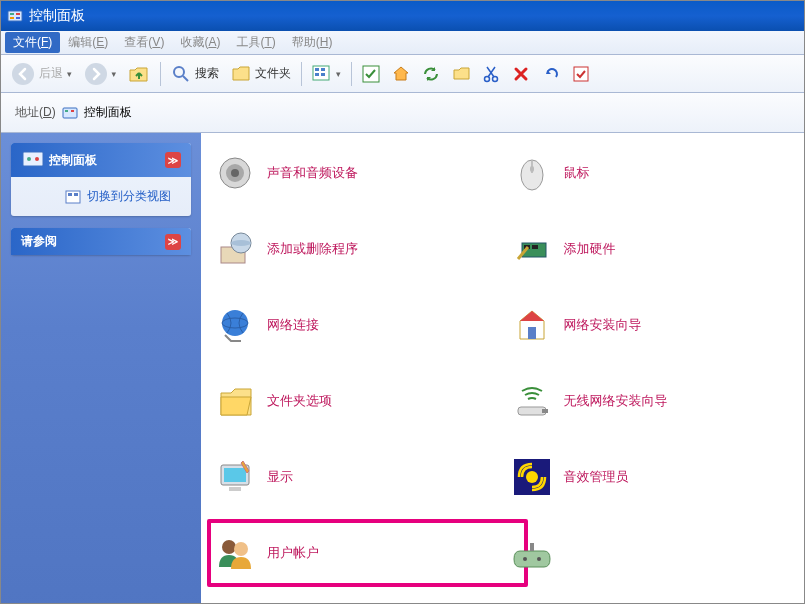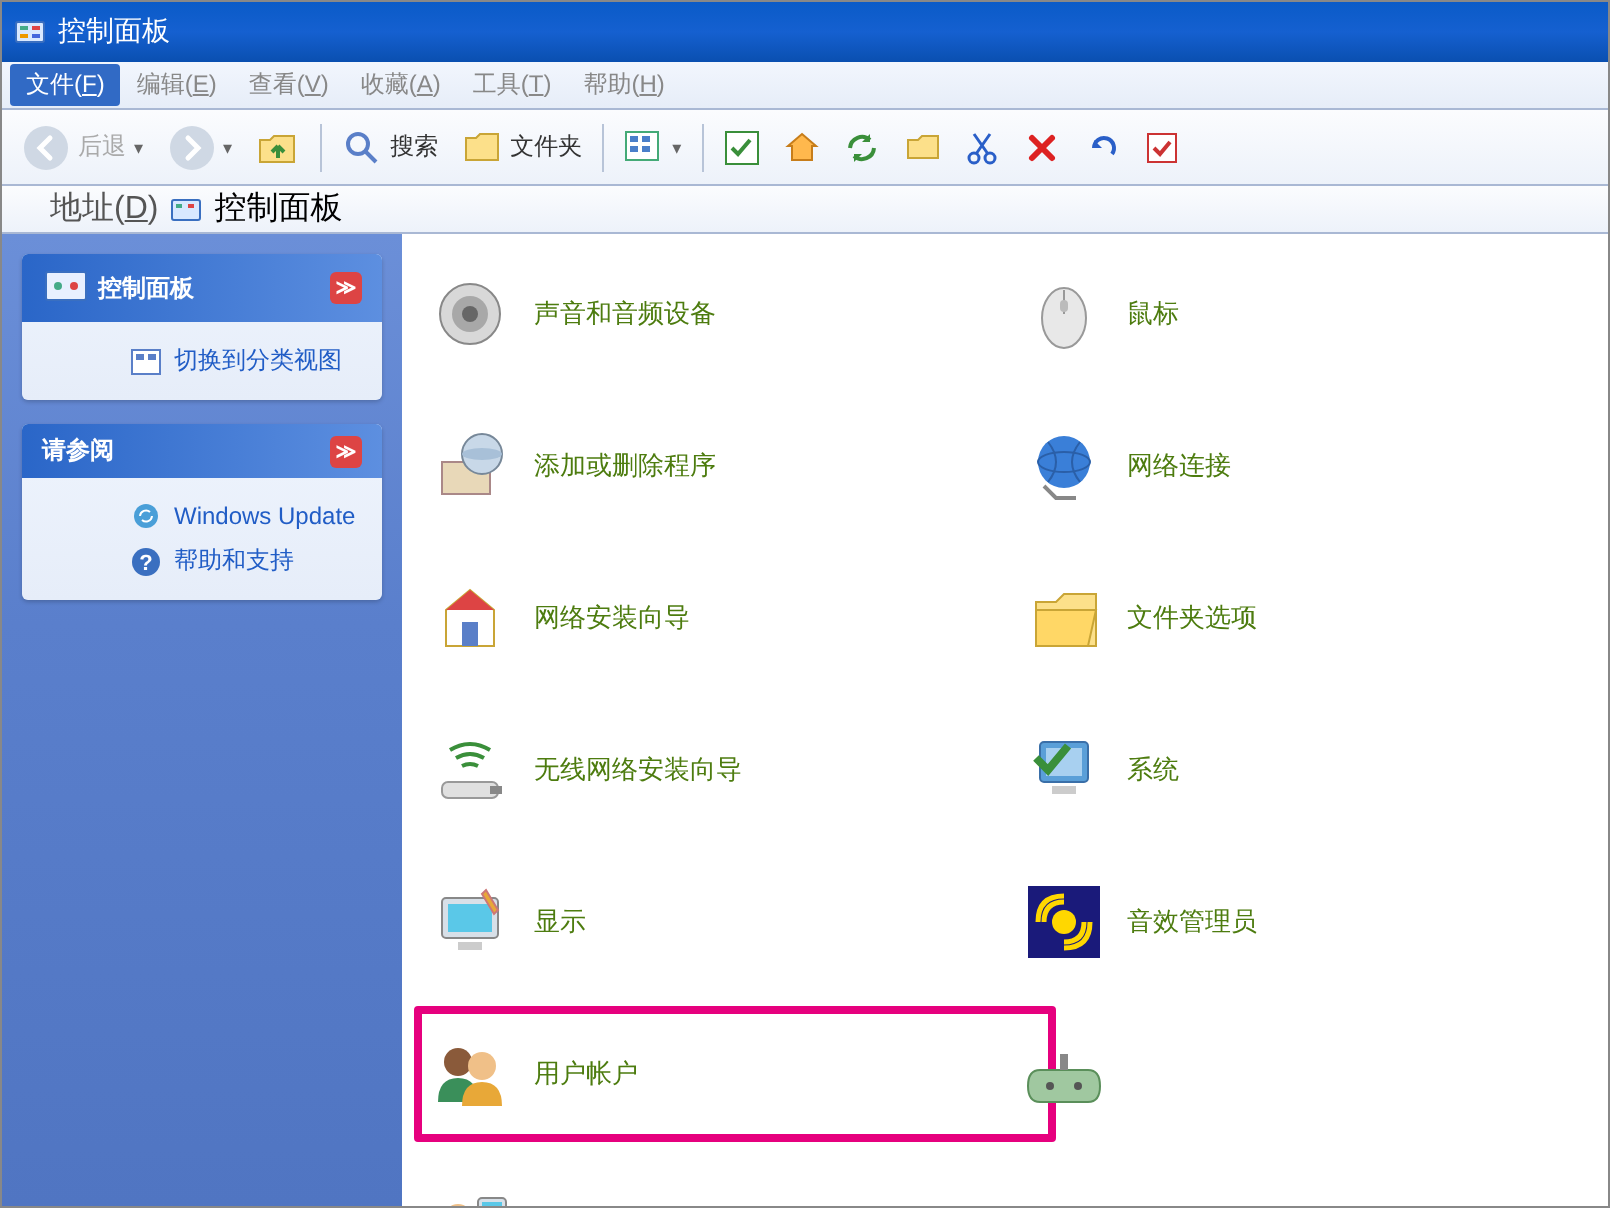--- a/index.html
+++ b/index.html
@@ -12,35 +12,35 @@
 .menubar .menu-item { padding: 2px 8px; cursor: default; }
 .menubar .menu-item.active { background: #316ac5; color: #fff; border-radius: 2px; }
 .menubar .menu-item .underline { text-decoration: underline; }
 
 .toolbar { background: linear-gradient(to bottom, #fbfcfe, #edf2fa); height: 38px; display: flex; align-items: center; border-bottom: 1px solid #a9b8d4; padding: 0 6px; gap: 4px; font-size: 12px; color: #333; }
 .toolbar .tb-btn { display: flex; align-items: center; gap: 4px; padding: 2px 4px; cursor: default; justify-content: center; }
 .toolbar .tb-btn.disabled { color: #aaa; }
 .toolbar .sep { width: 1px; height: 24px; background: #b8c4d8; margin: 0 2px; }
 .toolbar .dd-arrow { color: #666; font-size: 9px; }
 
-.addrbar { background: linear-gradient(to bottom, #fbfcfe, #edf2fa); height: 24px; display: flex; align-items: center; border-bottom: 1px solid #a9b8d4; padding: 0 24px; font-size: 16px; gap: 6px; }
+.addrbar { background: linear-gradient(to bottom, #fbfcfe, #edf2fa); height: 40px; display: flex; align-items: center; border-bottom: 1px solid #a9b8d4; padding: 0 14px; font-size: 12px; gap: 6px; }
 .addrbar .addr-label { color: #555; }
 
 .main { display: flex; height: calc(604px - 30px - 24px - 38px - 26px); }
 .sidebar { width: 200px; background: linear-gradient(to bottom, #6b8fd8, #5a7fcc 40%, #5075c2); padding: 10px; }
 .side-panel { background: linear-gradient(to bottom, #eef4fd, #e6edf9); border-radius: 3px; margin-bottom: 12px; font-size: 12px; box-shadow: 0 1px 2px rgba(0,0,0,.2); }
 .side-panel .sp-header { background: linear-gradient(to right, #2a66c8, #5d8fe0); color: #fff; font-weight: bold; padding: 5px 10px; display: flex; align-items: center; justify-content: space-between; border-radius: 3px 3px 0 0; font-size: 12px; }
 .side-panel .sp-header .collapse-btn { width: 16px; height: 16px; background: #d44; border-radius: 3px; display: flex; align-items: center; justify-content: center; color: #fff; font-size: 10px; }
 .side-panel .sp-body { padding: 8px 10px; }
 .side-panel .sp-item { display: flex; align-items: center; gap: 6px; padding: 3px 0; color: #215dc6; cursor: pointer; margin-left: 44px; }
 .sp-header-icon { width: 24px; height: 24px; margin-right: 4px; display: inline-flex; }
 
 .content { flex: 1; background: #fff; padding: 16px 10px; overflow: auto; }
 .icon-grid { display: grid; grid-template-columns: 1fr 1fr; row-gap: 28px; column-gap: 10px; }
-.grid-item { display: flex; align-items: center; gap: 12px; font-size: 13px; color: #4d7c0f; cursor: pointer; padding: 4px; }
+.grid-item { display: flex; align-items: center; gap: 12px; font-size: 13px; color: #be185d; cursor: pointer; padding: 4px; }
 .grid-item.highlighted { border: 4px solid #e6007e; padding: 10px 30px 10px 4px; margin: -10px -30px -10px -4px; border-radius: 2px; }
 .grid-icon { width: 40px; height: 40px; display: flex; align-items: center; justify-content: center; flex-shrink: 0; }
 
 
 svg { display: block; }
 </style>
 </head>
 <body>
 
 <div class="titlebar">
@@ -201,36 +201,20 @@
           <span>切换到分类视图</span>
         </div>
       </div>
     </div>
 
     <div class="side-panel">
       <div class="sp-header">
         <span>请参阅</span>
         <span class="collapse-btn">≫</span>
       </div>
-      <div class="sp-body">
-        <div class="sp-item">
-          <svg width="16" height="16" viewBox="0 0 16 16">
-              <circle cx="8" cy="8" r="6" fill="#4a9fd8"></circle>
-              <path d="M5 8a3 3 0 015-2M11 8a3 3 0 01-5 2" stroke="#fff" fill="none"></path>
-            </svg>
-          <span>Windows Update</span>
-        </div>
-        <div class="sp-item">
-          <svg width="16" height="16" viewBox="0 0 16 16">
-              <circle cx="8" cy="8" r="7" fill="#3a6fc0"></circle>
-              <text x="8" y="12" text-anchor="middle" fill="#fff" font-size="11" font-weight="bold">?</text>
-            </svg>
-          <span>帮助和支持</span>
-        </div>
-      </div>
     </div>
 
   </div>
 
   <div class="content">
     <div class="icon-grid">
 
       <div class="grid-item">
         <span class="grid-icon">
             <svg width="40" height="40" viewBox="0 0 40 40">
@@ -257,20 +241,31 @@
         <span class="grid-icon">
             <svg width="40" height="40" viewBox="0 0 40 40">
               <rect x="6" y="18" width="24" height="16" fill="#e8d8b8" stroke="#a88"></rect>
               <circle cx="26" cy="14" r="10" fill="#c8d8e8" stroke="#789"></circle>
               <ellipse cx="26" cy="14" rx="10" ry="3" fill="#a8c0d8"></ellipse>
             </svg>
           </span>
         <span>添加或删除程序</span>
       </div>
 
+      <div class="grid-item">
+        <span class="grid-icon">
+            <svg width="40" height="40" viewBox="0 0 40 40">
+              <rect x="10" y="14" width="24" height="14" fill="#3a8f5a" stroke="#256"></rect>
+              <rect x="12" y="16" width="6" height="4" fill="#222"></rect>
+              <rect x="20" y="16" width="6" height="4" fill="#222"></rect>
+              <path d="M6 30l10-12" stroke="#c9a536" stroke-width="3"></path>
+            </svg>
+          </span>
+        <span>添加硬件</span>
+      </div>
 
       <div class="grid-item">
         <span class="grid-icon">
             <svg width="40" height="40" viewBox="0 0 40 40">
               <circle cx="20" cy="18" r="13" fill="#3a7fd8"></circle>
               <ellipse cx="20" cy="18" rx="13" ry="5" fill="none" stroke="#2a5fa8"></ellipse>
               <path d="M12 8q8 10 0 20M28 8q-8 10 0 20" stroke="#2a5fa8" fill="none"></path>
               <path d="M10 30l6 6h10" stroke="#888" stroke-width="2" fill="none"></path>
             </svg>
           </span>
@@ -302,31 +297,20 @@
         <span class="grid-icon">
             <svg width="40" height="40" viewBox="0 0 40 40">
               <path d="M10 10q10-6 20 0M13 14q7-4 14 0M16 18q4-2 8 0" stroke="#3a8f3a" stroke-width="2" fill="none"></path>
               <rect x="6" y="26" width="28" height="8" rx="3" fill="#e0e0e0" stroke="#999"></rect>
               <rect x="30" y="28" width="6" height="4" fill="#888"></rect>
             </svg>
           </span>
         <span>无线网络安装向导</span>
       </div>
 
-      <div class="grid-item">
-        <span class="grid-icon">
-            <svg width="40" height="40" viewBox="0 0 40 40">
-              <rect x="8" y="6" width="24" height="20" rx="2" fill="#5a9fd8" stroke="#3a6fa8"></rect>
-              <rect x="11" y="9" width="18" height="14" fill="#a8d0f0"></rect>
-              <rect x="14" y="28" width="12" height="4" fill="#ccc"></rect>
-              <path d="M6 14l6 6 10-12" stroke="#3a8f3a" stroke-width="4" fill="none"></path>
-            </svg>
-          </span>
-        <span>系统</span>
-      </div>
 
       <div class="grid-item">
         <span class="grid-icon">
             <svg width="40" height="40" viewBox="0 0 40 40">
               <rect x="6" y="8" width="28" height="20" rx="2" fill="#d8e0e8" stroke="#888"></rect>
               <rect x="9" y="11" width="22" height="14" fill="#5ac8e8"></rect>
               <rect x="14" y="30" width="12" height="4" fill="#ccc"></rect>
               <path d="M28 4l6 10-2 2-6-10z" fill="#e8a838" stroke="#c77"></path>
             </svg>
           </span>

